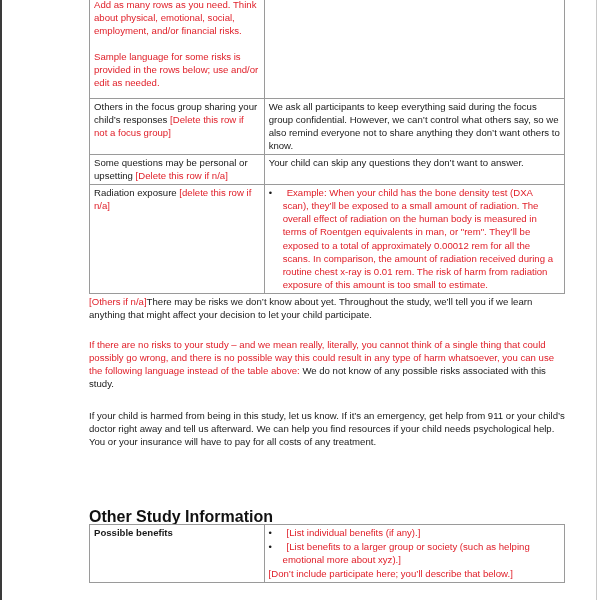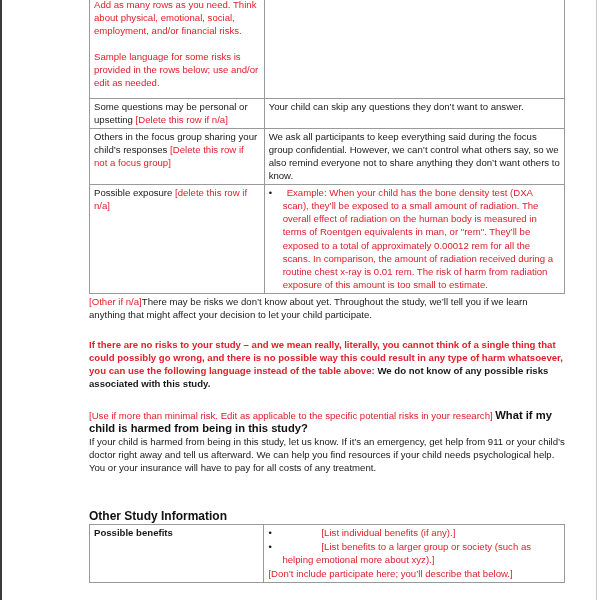--- a/index.html
+++ b/index.html
@@ -15,30 +15,30 @@
   .redb { color: #e0202a; font-weight: normal; }
   table.risk { border-collapse: collapse; width: 476px; position: absolute; left: 0; top: -4px; }
   table.risk td { border: 1px solid #9a9a9a; vertical-align: top; padding: 1px 4px 2px 4px; }
   table.risk td.c1 { width: 168px; }
   table.risk td.c2 { width: 296px; }
   .gap { height: 13px; }
   ul.bul { margin: 0; padding: 0; list-style: none; }
   ul.bul li { position: relative; padding-left: 14px; }
   ul.bul li::before { content: "\2022"; position: absolute; left: 0; top: 0; color: #1a1a1a; }
   .p1 { position: absolute; left: 0; top: 295px; width: 476px; }
-  .p2 { position: absolute; left: 0; top: 338px; width: 476px; font-weight: bold; }
+  .p2 { position: absolute; left: 0; top: 338px; width: 476px; }
   .p3 { position: absolute; left: 0; top: 409px; width: 476px; }
   .h-harm { font-weight: bold; font-size: 11.2px; color: #111; }
-  .h-other { position: absolute; left: 0; top: 510px; font-weight: bold; font-size: 12px; color: #111; }
+  .h-other { position: absolute; left: 0; top: 510px; font-weight: bold; font-size: 16px; color: #111; }
   table.other { border-collapse: collapse; width: 476px; position: absolute; left: 0; top: 524px; border-radius: 25px; }
   table.other td { border: 1px solid #9a9a9a; vertical-align: top; padding: 1px 4px 2px 4px; }
   table.other td.c1 { width: 168px; font-weight: bold; }
   table.other td.c2 { width: 296px; }
   table.other ul.bul li { padding-left: 14px; margin-bottom: 1px; }
-  table.other ul.bul li span { padding-left: 4px; margin-left: 35px; }
+  table.other ul.bul li span { padding-left: 4px; }
 </style>
 </head>
 <body>
 
 <div class="left-edge"></div>
 <div class="right-edge"></div>
 
 <div class="page">
 
   <table class="risk">
@@ -47,63 +47,59 @@
       <td class="c1 red">
         <div>Add as many rows as you need. Think about physical, emotional, social, employment, and/or financial risks.</div>
         <div class="gap"></div>
         <div>Sample language for some risks is provided in the rows below; use and/or edit as needed.</div>
         <div class="gap" style="height:6px"></div>
       </td>
       <td class="c2"></td>
     </tr>
     <tr>
       <td class="c1">
+        <span>Others in the focus group sharing your child’s responses</span>
+        <span class="red">[Delete this row if not a focus group]</span>
+      </td>
+      <td class="c2">We ask all participants to keep everything said during the focus group confidential. However, we can’t control what others say, so we also remind everyone not to share anything they don’t want others to know.</td>
+    </tr>
+    <tr>
+      <td class="c1">
         <span>Some questions may be personal or upsetting</span>
         <span class="red">[Delete this row if n/a]</span>
       </td>
       <td class="c2">Your child can skip any questions they don’t want to answer.</td>
     </tr>
     <tr>
       <td class="c1">
-        <span>Others in the focus group sharing your child’s responses</span>
-        <span class="red">[Delete this row if not a focus group]</span>
-      </td>
-      <td class="c2">We ask all participants to keep everything said during the focus group confidential. However, we can’t control what others say, so we also remind everyone not to share anything they don’t want others to know.</td>
-    </tr>
-    <tr>
-      <td class="c1">
-        <span>Possible exposure</span>
+        <span>Radiation exposure</span>
         <span class="red">[delete this row if n/a]</span>
       </td>
       <td class="c2">
         <ul class="bul">
           <li class="red">
             <span style="padding-left:4px" class="redb">Example:</span>
             <span>When your child has the bone density test (DXA scan), they’ll be exposed to a small amount of radiation. The overall effect of radiation on the human body is measured in terms of Roentgen equivalents in man, or "rem". They’ll be exposed to a total of approximately 0.00012 rem for all the scans. In comparison, the amount of radiation received during a routine chest x-ray is 0.01 rem. The risk of harm from radiation exposure of this amount is too small to estimate.</span>
           </li>
         </ul>
       </td>
     </tr>
   </tbody>
     </table>
 
   <div class="p1">
-    <span class="red">[Other if n/a]</span><span>There may be risks we don’t know about yet. Throughout the study, we’ll tell you if we learn anything that might affect your decision to let your child participate.</span>
+    <span class="red">[Others if n/a]</span><span>There may be risks we don’t know about yet. Throughout the study, we’ll tell you if we learn anything that might affect your decision to let your child participate.</span>
   </div>
 
   <div class="p2">
     <span class="red">If there are no risks to your study – and we mean really, literally, you cannot think of a single thing that could possibly go wrong, and there is no possible way this could result in any type of harm whatsoever, you can use the following language instead of the table above:</span>
     <span>We do not know of any possible risks associated with this study.</span>
   </div>
 
   <div class="p3">
-    <div>
-      <span class="redb">[Use if more than minimal risk. Edit as applicable to the specific potential risks in your research]</span>
-      <span class="h-harm">What if my child is harmed from being in this study?</span>
-    </div>
     <div>If your child is harmed from being in this study, let us know. If it’s an emergency, get help from 911 or your child’s doctor right away and tell us afterward. We can help you find resources if your child needs psychological help. You or your insurance will have to pay for all costs of any treatment.</div>
   </div>
 
   <div class="h-other">Other Study Information</div>
 
   <table class="other">
     <tbody>
         <tr>
       <td class="c1">Possible benefits</td>
       <td class="c2">

